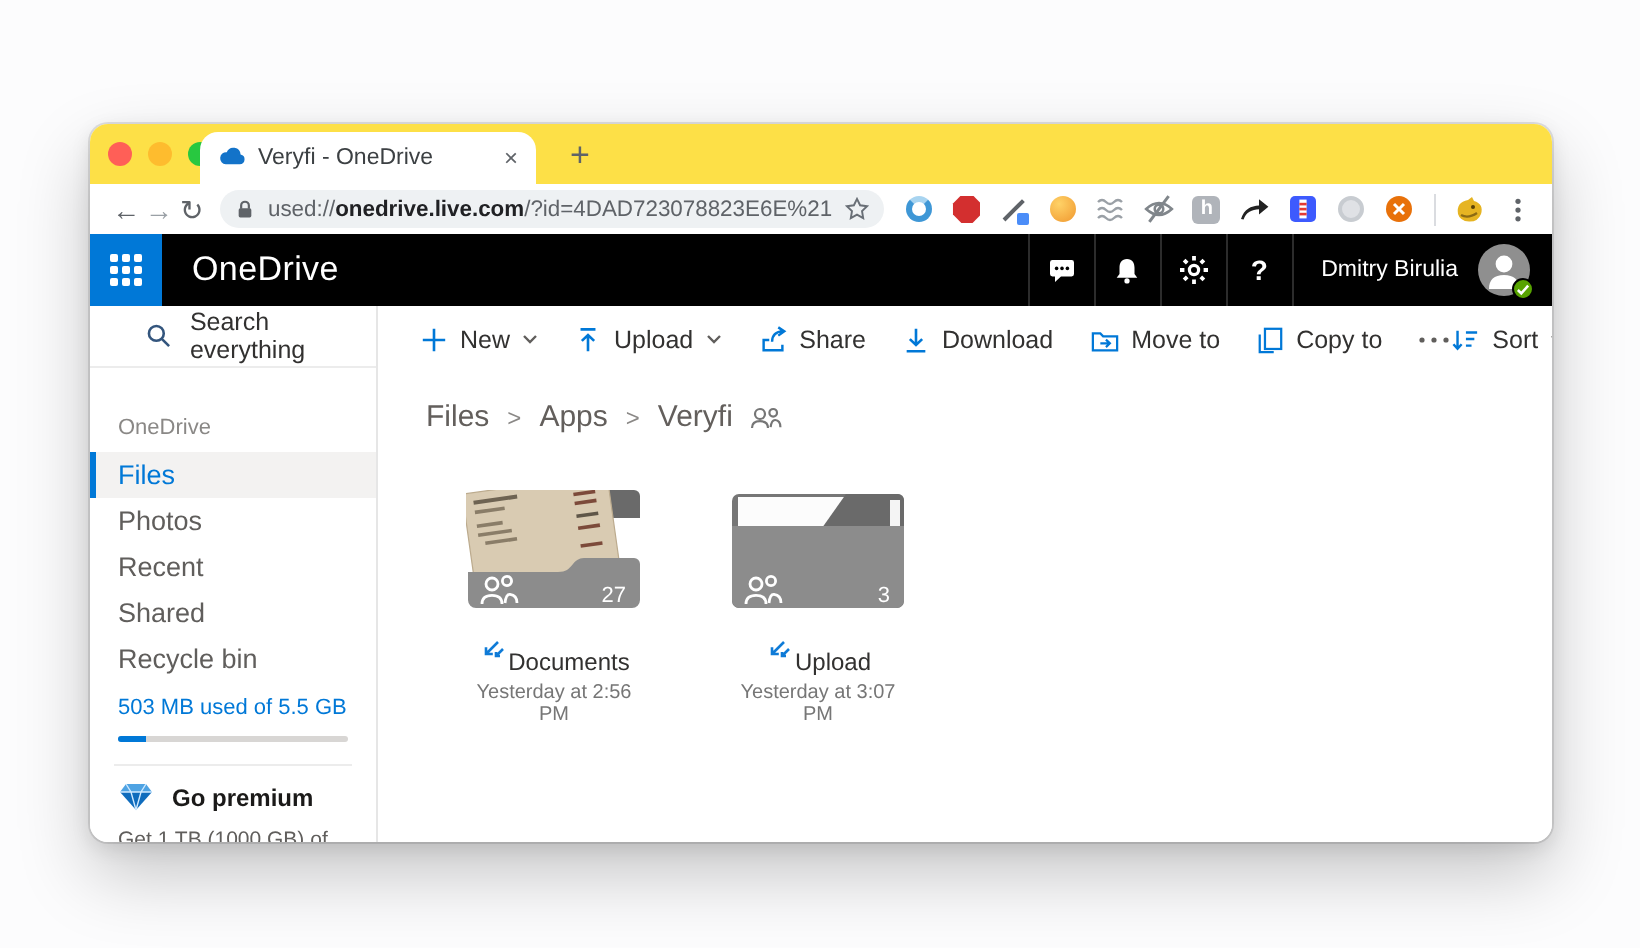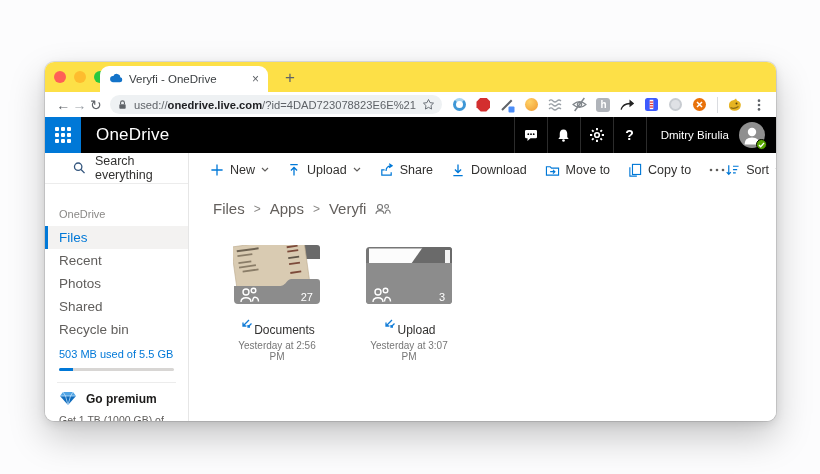--- a/index.html
+++ b/index.html
@@ -263,24 +263,24 @@
             <circle cx="6" cy="6" r="4.3" fill="none" stroke="#33557d" stroke-width="1.5"></circle>
             <path d="M9.3 9.3 L13.4 13.4" stroke="#33557d" stroke-width="1.5"></path>
           </svg>
           <span>Search everything</span>
         </div>
         <div class="side-label">OneDrive</div>
         <div class="nav-item selected">
             <span>Files</span>
           </div>
         <div class="nav-item">
+            <span>Photos</span>
+          </div>
+        <div class="nav-item">
             <span>Recent</span>
-          </div>
-        <div class="nav-item">
-            <span>Photos</span>
           </div>
         <div class="nav-item">
             <span>Shared</span>
           </div>
         <div class="nav-item">
             <span>Recycle bin</span>
           </div>
         <div class="storage-link">503 MB used of 5.5 GB</div>
         <div class="progress">
           <div class="progress-fill" style="width: 12%;"></div>

